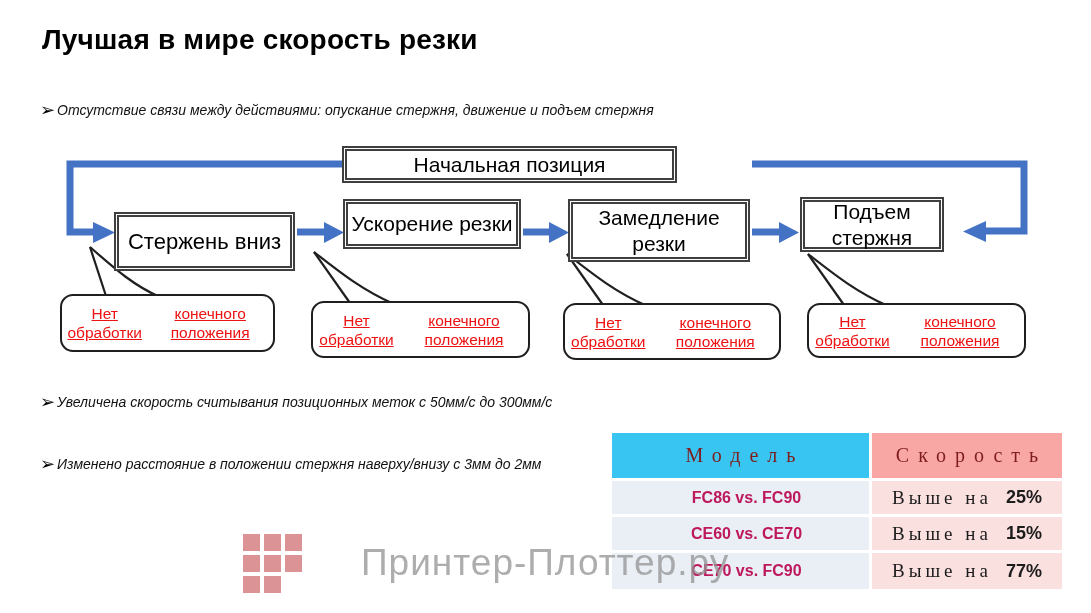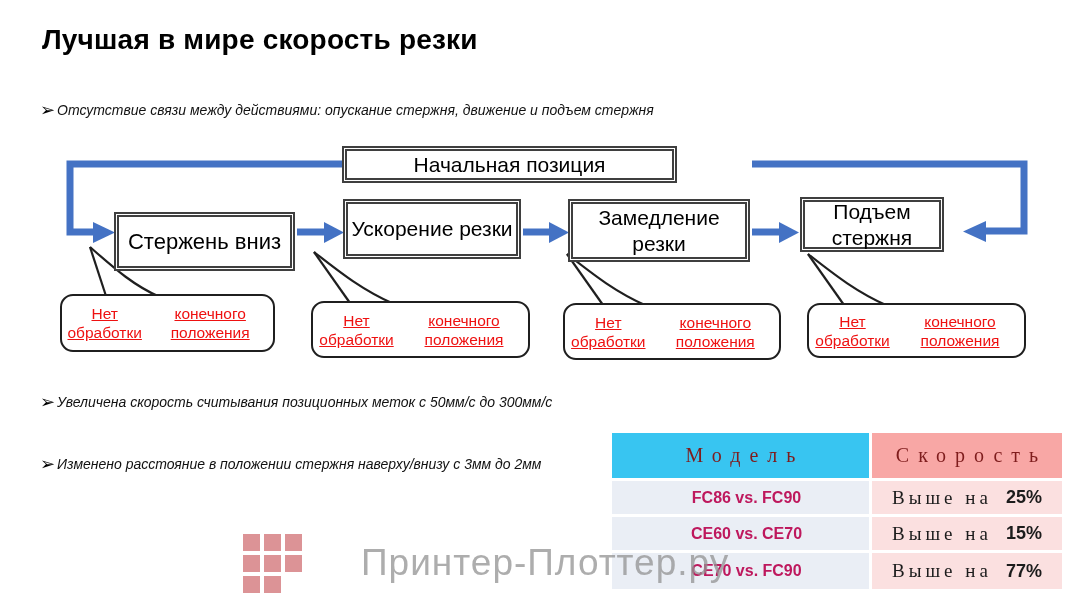--- a/index.html
+++ b/index.html
@@ -25,21 +25,21 @@
 
   
   svg.overlay{left:0;top:0;width:1091px;height:613px;pointer-events:none;z-index:0;}
   .fbox{
     background:#fff;border:5px double #3f3f3f;box-sizing:border-box;z-index:1;
     display:flex;align-items:center;justify-content:center;text-align:center;
     font-size:21px;line-height:26px;color:#000;
   }
   .startbox{left:342px;top:146px;width:335px;height:37px;}
   .step1{left:114px;top:212px;width:181px;height:59px;font-size:22px;}
-  .step2{left:343px;top:199px;width:178px;height:60px;}
+  .step2{left:343px;top:199px;width:178px;height:50px;}
   .step3{left:568px;top:199px;width:182px;height:63px;}
   .step4{left:800px;top:197px;width:144px;height:55px;}
 
   
   .callout{
     background:#fff;border:2.2px solid #1f1f1f;border-radius:13px;box-sizing:border-box;
     z-index:2;display:flex;flex-direction:row;align-items:center;justify-content:flex-start;
     color:#ee1111;font-size:15.5px;line-height:19px;text-align:center;text-decoration:underline;
   }
   .co1{left:60px;top:294px;width:215px;height:58px;}

